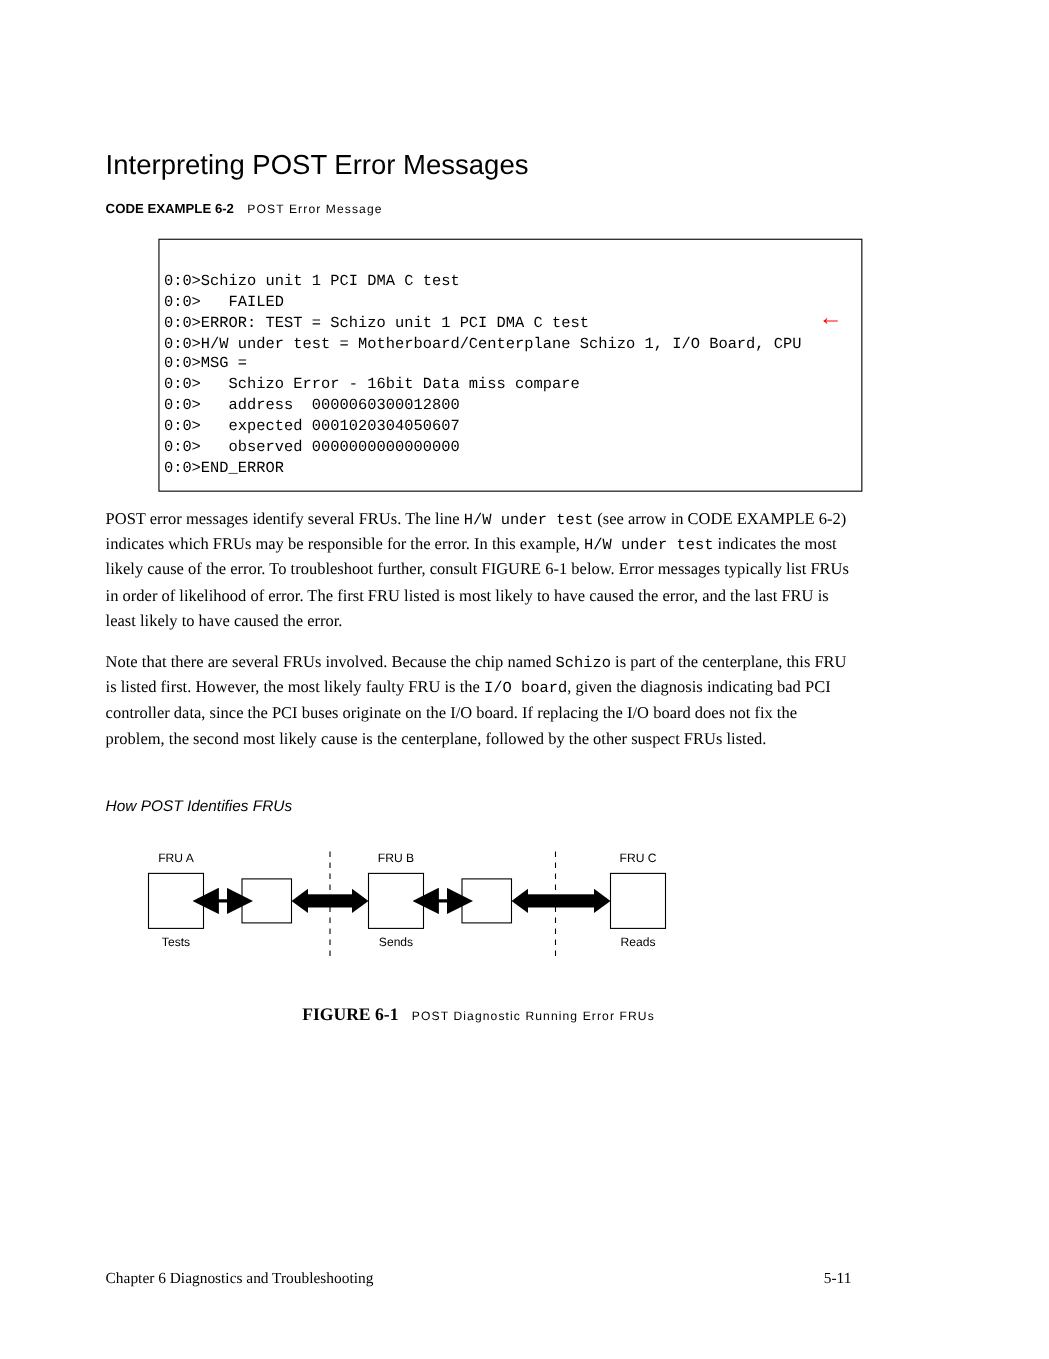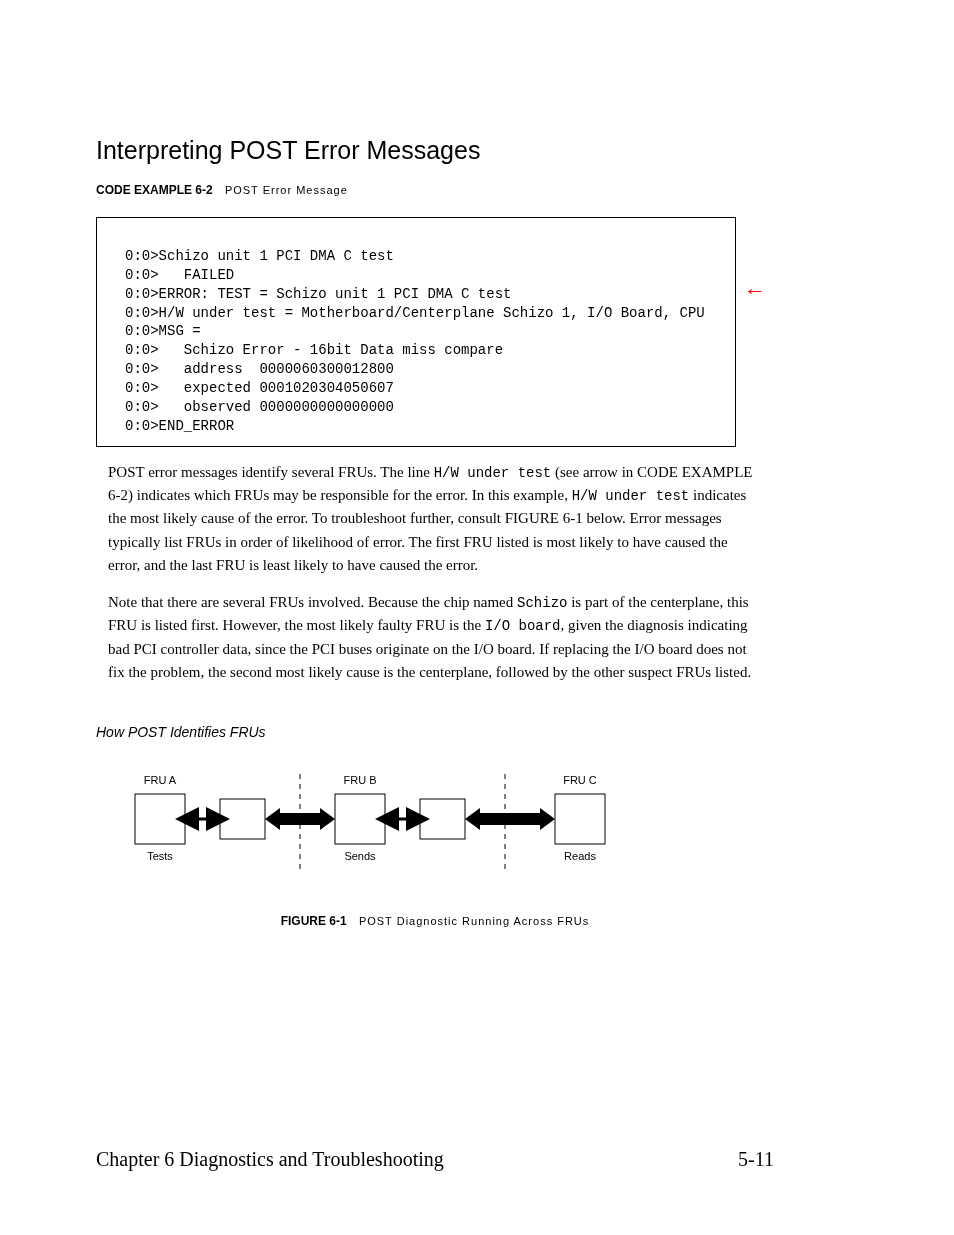--- a/index.html
+++ b/index.html
@@ -18,21 +18,21 @@
     padding: 96px 96px 0 96px;
   }
   .page-footer {
     position: absolute;
     bottom: 64px;
     left: 96px;
     right: 96px;
     display: flex;
     justify-content: space-between;
     font-family: "Times New Roman", Times, serif;
-    font-size: 20px;
+    font-size: 14px;
   }
   .mono {
     font-family: "Courier New", Courier, monospace;
     font-size: 14px;
     line-height: 1.35;
     white-space: pre;
   }
   .section-title {
     font-family: Helvetica, Arial, sans-serif;
     font-size: 25px;
@@ -48,35 +48,36 @@
   .code-caption .cap-label {
     font-weight: bold;
     letter-spacing: 0;
     font-size: 12px;
   }
   .codebox-wrap {
     position: relative;
   }
   .codebox {
     border: 1px solid #000;
-    padding: 10px 28px;
+    padding: 10px 4px;
     box-sizing: border-box;
     width: 640px;
+    margin-left: 48px;
   }
   .arrow {
     position: absolute;
     font-size: 22px;
     color: #ff0000;
     font-family: Arial, sans-serif;
     line-height: 1;
   }
   .body-para {
     font-size: 15px;
     line-height: 1.55;
-    margin: 14px 12px;
+    margin: 14px 0;
   }
   .subhead {
     font-family: Helvetica, Arial, sans-serif;
     font-size: 14px;
     margin-top: 40px;
     margin-bottom: 14px;
     font-style: italic;
   }
   .diagram {
     width: 640px;
@@ -89,21 +90,22 @@
   .fig-caption {
     font-family: Helvetica, Arial, sans-serif;
     font-size: 11px;
     letter-spacing: 1px;
     text-align: center;
     margin-top: 10px;
   }
   .fig-caption .cap-label {
     font-weight: bold;
     letter-spacing: 0;
-    font-size: 12px;
+    font-size: 16px;
+    font-family: Liberation Serif, serif;
   }
 </style>
 </head>
 <body>
 
 <div class="page">
 
   <div class="section-title">Interpreting POST Error Messages</div>
 
   <div class="code-caption">
@@ -179,21 +181,21 @@
       <text x="245" y="30" text-anchor="middle" font-family="Helvetica, Arial, sans-serif" font-size="11">FRU B</text>
       <text x="245" y="106" text-anchor="middle" font-family="Helvetica, Arial, sans-serif" font-size="11">Sends</text>
 
       <text x="465" y="30" text-anchor="middle" font-family="Helvetica, Arial, sans-serif" font-size="11">FRU C</text>
       <text x="465" y="106" text-anchor="middle" font-family="Helvetica, Arial, sans-serif" font-size="11">Reads</text>
     </svg>
   </div>
 
   <div class="fig-caption">
     <span class="cap-label">FIGURE 6-1</span>
-    &nbsp;&nbsp;<span>POST Diagnostic Running Across FRUs</span>
+    &nbsp;&nbsp;<span>POST Diagnostic Running Error FRUs</span>
   </div>
 
   <div class="page-footer">
     <span>Chapter 6    Diagnostics and Troubleshooting</span>
     <span>5-11</span>
   </div>
 
 </div>
 
 </body></html>

